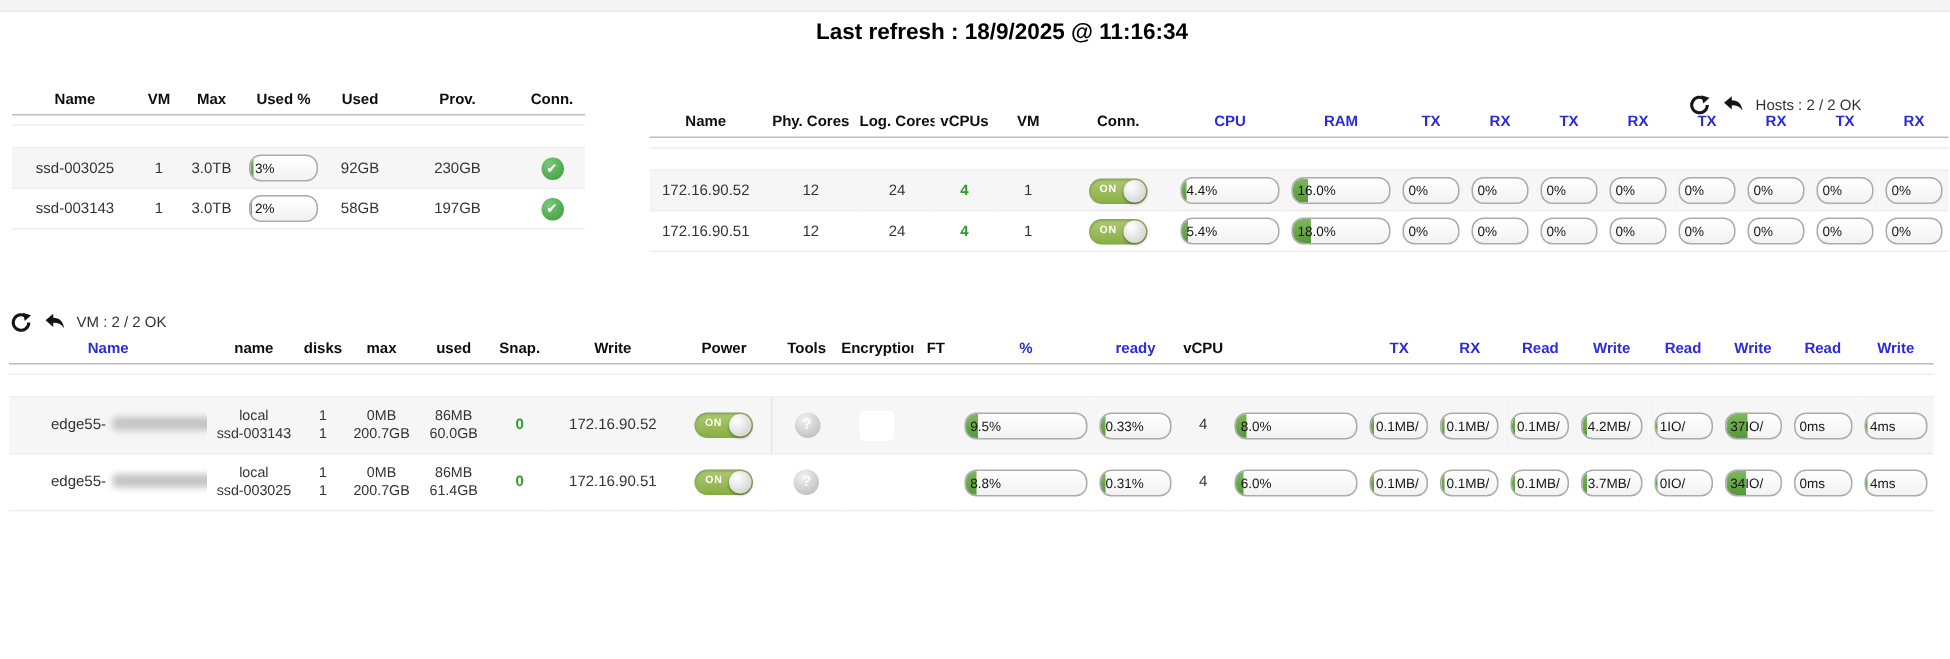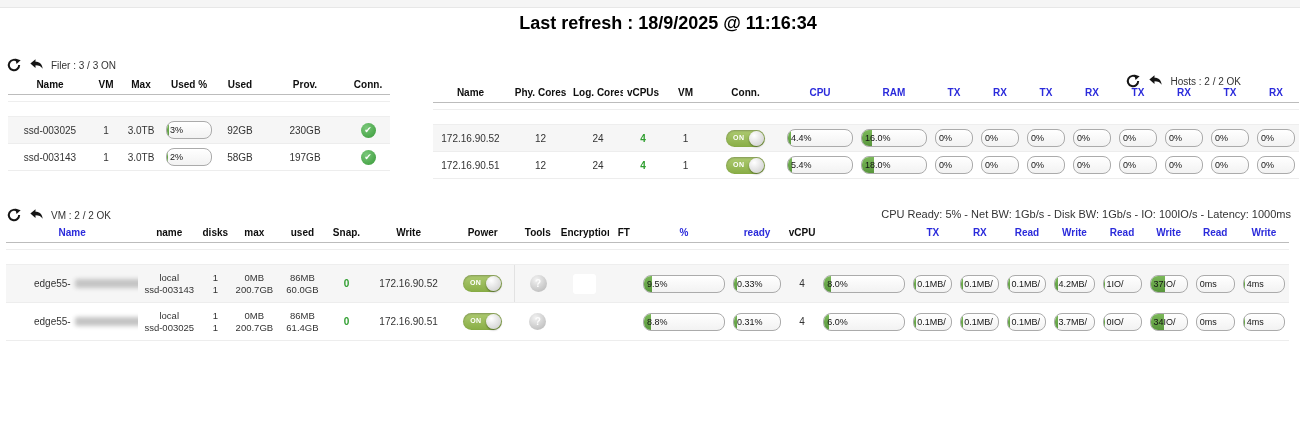--- a/index.html
+++ b/index.html
@@ -5,21 +5,21 @@
 html,body{margin:0;padding:0}
 body{width:1300px;height:439px;position:relative;overflow:hidden;background:#fff;
      font-family:"Liberation Sans","DejaVu Sans",sans-serif;color:#333}
 .topbar{position:absolute;left:0;top:0;width:100%;height:7px;background:#f5f5f5;border-bottom:1px solid #e7e7e7}
 .topcenter{position:absolute;left:calc(50% + 18px);top:13px;transform:translateX(-50%);
            display:flex;flex-direction:column;align-items:center;gap:7px;z-index:5}
 .selector{display:flex;align-items:center;border:1px solid #8f8f8f;border-radius:12px;height:23px;
           padding:0 9px;font-size:11px;color:#222;background:#fff;min-width:152px;cursor:pointer;box-sizing:border-box}
 .selector .chev{margin-left:auto;font-size:9px;color:#555;padding-left:10px}
 .blur{display:inline-block;height:9px;border-radius:2px;background:#c4c4c4;filter:blur(2.2px);margin:0 4px;vertical-align:-1px}
-.refresh-line{font-size:18px;font-weight:bold;color:#000;white-space:nowrap}
+.refresh-line{font-size:15px;font-weight:bold;color:#000;white-space:nowrap}
 .sect{position:absolute}
 .stitle{display:flex;align-items:center;gap:5px;font-size:10px;color:#333;height:18px}
 .icn{display:inline-flex;cursor:pointer}
 .tbl{border-collapse:collapse;table-layout:fixed;font-size:10px;color:#333}
 .tbl th{font-weight:bold;font-size:10px;color:#0e0e0e;padding:1px 0;text-align:center;vertical-align:bottom;
         overflow:hidden;white-space:nowrap}
 tr.gr th{padding:0 0 1px 0}
 tr.cols th{border-bottom:1px solid #bcbcbc;padding-bottom:4px}
 th.blue{color:#2b2bdb;cursor:pointer}
 tr.sp td{height:4px}
@@ -54,34 +54,20 @@
 </head>
 <body>
 
 <div class="topbar"></div>
 
 <div class="topcenter">
   <div class="refresh-line">Last refresh : 18/9/2025 @ 11:16:34</div>
 </div>
 
 <div class="sect" style="left:6px;top:56px;width:420px">
-  <div class="stitle">
-    <span class="icn">
-        <svg width="16" height="16" viewBox="0 0 24 24">
-          <path d="M19.8 12a7.8 7.8 0 1 1-2.3-5.5" fill="none" stroke="#151515" stroke-width="3"></path>
-          <path d="M13.8 2.2 22 4.8 15.8 10.4Z" fill="#151515"></path>
-        </svg>
-      </span>
-    <span class="icn">
-        <svg width="19" height="16" viewBox="0 0 24 24">
-          <path d="M10.5 7.2V3.2L2.8 9.8l7.7 6.6v-4.1c5.2 0 8.6 1.7 10.7 5.3-.6-6.6-4.4-10.4-10.7-10.4z" fill="#151515"></path>
-        </svg>
-      </span>
-    <span>Filer : 3 / 3 ON</span>
-  </div>
   <table class="tbl" style="width:382px;margin:4px 0 0 2px">
     <colgroup>
         <col style="width:84px">
         <col style="width:28px">
         <col style="width:42px">
         <col style="width:54px">
         <col style="width:48px">
         <col style="width:82px">
         <col style="width:44px">
       </colgroup>
@@ -128,21 +114,21 @@
             </div>
           </td>
         <td><span>58GB</span></td>
         <td><span>197GB</span></td>
         <td><span class="chk">✔</span></td>
       </tr>
     </tbody>
   </table>
 </div>
 
-<div class="sect" style="left:433px;top:72px;width:866px">
+<div class="sect" style="left:433px;top:61px;width:866px">
   <div class="stitle htitle">
     <span class="icn">
         <svg width="16" height="16" viewBox="0 0 24 24">
           <path d="M19.8 12a7.8 7.8 0 1 1-2.3-5.5" fill="none" stroke="#151515" stroke-width="3"></path>
           <path d="M13.8 2.2 22 4.8 15.8 10.4Z" fill="#151515"></path>
         </svg>
       </span>
     <span class="icn">
         <svg width="19" height="16" viewBox="0 0 24 24">
           <path d="M10.5 7.2V3.2L2.8 9.8l7.7 6.6v-4.1c5.2 0 8.6 1.7 10.7 5.3-.6-6.6-4.4-10.4-10.7-10.4z" fill="#151515"></path>
@@ -344,21 +330,20 @@
           <path d="M13.8 2.2 22 4.8 15.8 10.4Z" fill="#151515"></path>
         </svg>
       </span>
     <span class="icn">
         <svg width="19" height="16" viewBox="0 0 24 24">
           <path d="M10.5 7.2V3.2L2.8 9.8l7.7 6.6v-4.1c5.2 0 8.6 1.7 10.7 5.3-.6-6.6-4.4-10.4-10.7-10.4z" fill="#151515"></path>
         </svg>
       </span>
     <span>VM : 2 / 2 OK</span>
   </div>
-  <span class="limits">CPU Ready: 5% - Net BW: 1Gb/s - Disk BW: 1Gb/s - IO: 100IO/s - Latency: 1000ms</span>
   <table class="tbl" style="width:1283px;margin-top:2px">
     <colgroup>
         <col style="width:132px">
         <col style="width:62px">
         <col style="width:30px">
         <col style="width:48px">
         <col style="width:48px">
         <col style="width:40px">
         <col style="width:84px">
         <col style="width:64px">

